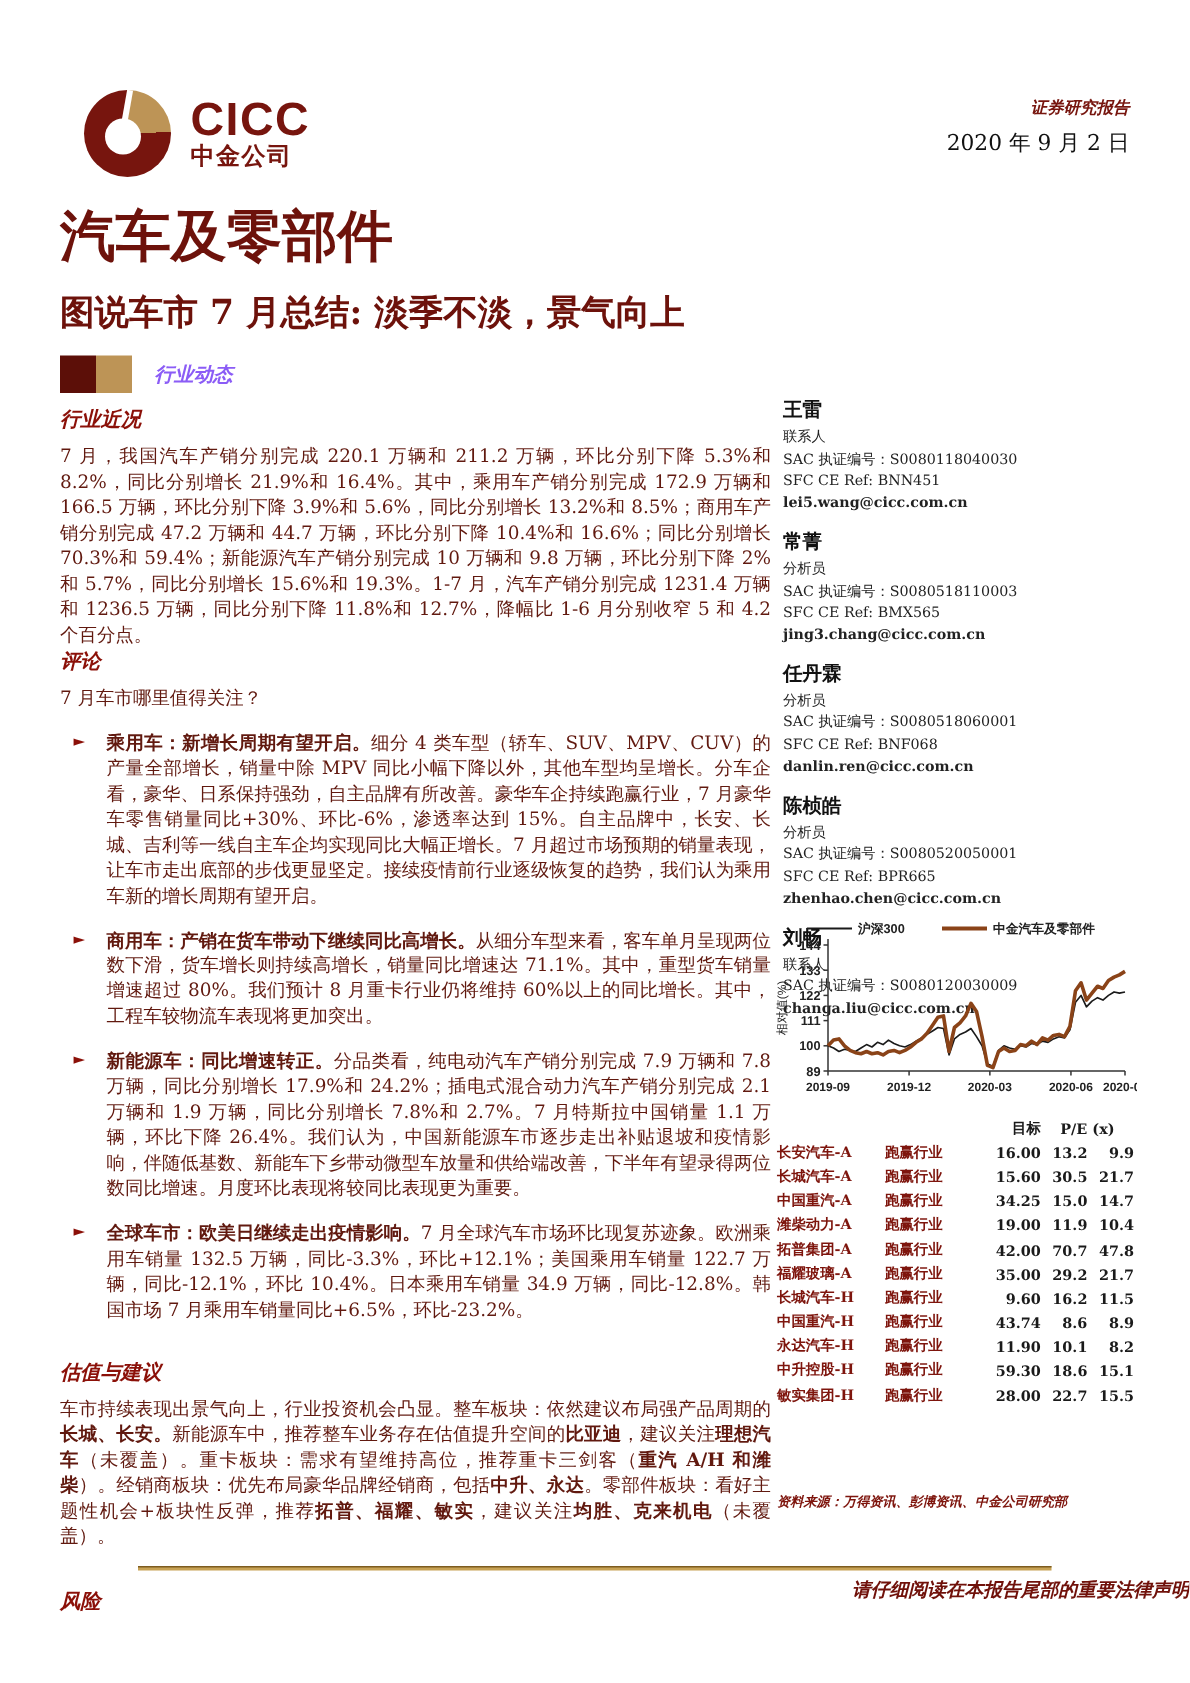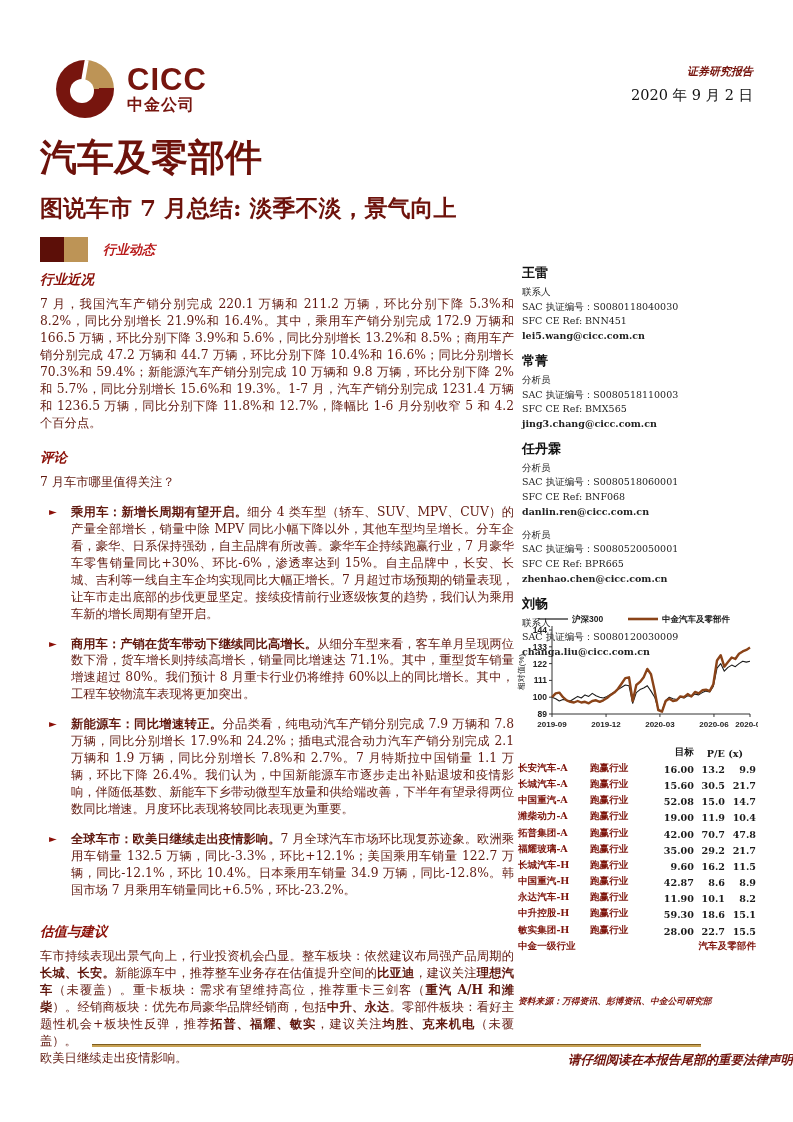--- a/index.html
+++ b/index.html
@@ -21,27 +21,27 @@
   .hdr-right{position:absolute;top:64px;right:40px;text-align:right;}
   .report-type{color:#77150e;font-size:11px;font-weight:bold;font-style:italic;}
   .report-date{color:#111;font-size:14.5px;margin-top:7px;}
 
   
   .title{position:absolute;left:40px;top:133px;font-size:37px;font-weight:bold;color:#6d120b;}
   .subtitle{position:absolute;left:40px;top:193px;font-size:23px;font-weight:bold;color:#6d120b;}
   .badge{position:absolute;left:40px;top:237px;display:flex;align-items:center;}
   .sq1{width:24px;height:25px;background:#5c0f08;}
   .sq2{width:24px;height:25px;background:#bd9456;}
-  .badge-label{margin-left:15px;color:#b91c1c;font-size:13px;font-weight:bold;font-style:italic;}
+  .badge-label{margin-left:15px;color:#8b5cf6;font-size:13px;font-weight:bold;font-style:italic;}
 
   
   .left-col{position:absolute;left:40px;top:271px;width:474px;color:#61190f;}
   .sec-heading{color:#8b1008;font-weight:bold;font-style:italic;font-size:13.5px;margin:0 0 7px 0;}
   .body-text{font-size:12.3px;line-height:1.38;text-align:justify;margin:0;}
-  .mt17{margin-top:17px;} .mt24{margin-top:24px;} .mt26{margin-top:26px;}
+  .mt17{} .mt24{margin-top:24px;} .mt26{margin-top:26px;}
   .bullet{display:flex;margin-top:13px;}
   .bullet-marker{flex:none;width:22px;margin-left:9px;color:#8b1008;font-size:10px;padding-top:2px;}
   .bullet-text{flex:1;font-size:12.3px;line-height:1.38;text-align:justify;}
   .lead{font-weight:bold;}
 
   
   .right-col{position:absolute;left:522px;top:264px;width:233px;}
   .analyst{margin-bottom:8px;}
   .analyst-name{font-weight:bold;font-size:13px;color:#111;margin-bottom:3px;}
   .analyst-line{font-size:9.5px;color:#222;line-height:1.55;}
@@ -122,20 +122,21 @@
         </div>
         <div class="bullet">
           <span class="bullet-marker">►</span>
           <span class="bullet-text"><span class="lead">全球车市：欧美日继续走出疫情影响。</span>7 月全球汽车市场环比现复苏迹象。欧洲乘用车销量 132.5 万辆，同比-3.3%，环比+12.1%；美国乘用车销量 122.7 万辆，同比-12.1%，环比 10.4%。日本乘用车销量 34.9 万辆，同比-12.8%。韩国市场 7 月乘用车销量同比+6.5%，环比-23.2%。</span>
         </div>
       </div>
 
     <div class="sec-heading mt24">估值与建议</div>
     <p class="body-text" id="valuation-text"><span>车市持续表现出景气向上，行业投资机会凸显。整车板块：依然建议布局强产品周期的</span><span class="lead">长城、长安。</span><span>新能源车中，推荐整车业务存在估值提升空间的</span><span class="lead">比亚迪</span><span>，建议关注</span><span class="lead">理想汽车</span><span>（未覆盖）。重卡板块：需求有望维持高位，推荐重卡三剑客（</span><span class="lead">重汽 A/H 和潍柴</span><span>）。经销商板块：优先布局豪华品牌经销商，包括</span><span class="lead">中升、永达</span><span>。零部件板块：看好主题性机会+板块性反弹，推荐</span><span class="lead">拓普、福耀、敏实</span><span>，建议关注</span><span class="lead">均胜、克来机电</span><span>（未覆盖）。</span></p>
 
+    <div class="sec-heading mt26">风险</div>
     <p class="body-text">欧美日继续走出疫情影响。</p>
   </div>
 
   <div class="right-col" id="analysts">
       <div class="analyst">
         <div class="analyst-name">王雷</div>
         <div class="analyst-line">联系人</div>
         <div class="analyst-line">SAC 执证编号：S0080118040030</div>
         <div class="analyst-line">SFC CE Ref: BNN451</div>
         <div class="analyst-line analyst-email">lei5.wang@cicc.com.cn</div>
@@ -148,20 +149,21 @@
         <div class="analyst-line analyst-email">jing3.chang@cicc.com.cn</div>
       </div>
       <div class="analyst">
         <div class="analyst-name">任丹霖</div>
         <div class="analyst-line">分析员</div>
         <div class="analyst-line">SAC 执证编号：S0080518060001</div>
         <div class="analyst-line">SFC CE Ref: BNF068</div>
         <div class="analyst-line analyst-email">danlin.ren@cicc.com.cn</div>
       </div>
       <div class="analyst">
+        <div class="analyst-name">陈桢皓</div>
         <div class="analyst-line">分析员</div>
         <div class="analyst-line">SAC 执证编号：S0080520050001</div>
         <div class="analyst-line">SFC CE Ref: BPR665</div>
         <div class="analyst-line analyst-email">zhenhao.chen@cicc.com.cn</div>
       </div>
       <div class="analyst">
         <div class="analyst-name">刘畅</div>
         <div class="analyst-line">联系人</div>
         <div class="analyst-line">SAC 执证编号：S0080120030009</div>
         <div class="analyst-line analyst-email">changa.liu@cicc.com.cn</div>
@@ -225,21 +227,21 @@
           <tr>
             <td class="tname">长城汽车-A</td>
             <td class="trating">跑赢行业</td>
             <td class="tnum">15.60</td>
             <td class="tnum">30.5</td>
             <td class="tnum">21.7</td>
           </tr>
           <tr>
             <td class="tname">中国重汽-A</td>
             <td class="trating">跑赢行业</td>
-            <td class="tnum">52.08</td>
+            <td class="tnum">34.25</td>
             <td class="tnum">15.0</td>
             <td class="tnum">14.7</td>
           </tr>
           <tr>
             <td class="tname">潍柴动力-A</td>
             <td class="trating">跑赢行业</td>
             <td class="tnum">19.00</td>
             <td class="tnum">11.9</td>
             <td class="tnum">10.4</td>
           </tr>
@@ -260,21 +262,21 @@
           <tr>
             <td class="tname">长城汽车-H</td>
             <td class="trating">跑赢行业</td>
             <td class="tnum">9.60</td>
             <td class="tnum">16.2</td>
             <td class="tnum">11.5</td>
           </tr>
           <tr>
             <td class="tname">中国重汽-H</td>
             <td class="trating">跑赢行业</td>
-            <td class="tnum">42.87</td>
+            <td class="tnum">43.74</td>
             <td class="tnum">8.6</td>
             <td class="tnum">8.9</td>
           </tr>
           <tr>
             <td class="tname">永达汽车-H</td>
             <td class="trating">跑赢行业</td>
             <td class="tnum">11.90</td>
             <td class="tnum">10.1</td>
             <td class="tnum">8.2</td>
           </tr>
@@ -285,24 +287,20 @@
             <td class="tnum">18.6</td>
             <td class="tnum">15.1</td>
           </tr>
           <tr>
             <td class="tname">敏实集团-H</td>
             <td class="trating">跑赢行业</td>
             <td class="tnum">28.00</td>
             <td class="tnum">22.7</td>
             <td class="tnum">15.5</td>
           </tr>
-          <tr>
-            <td class="tname">中金一级行业</td>
-            <td colspan="4" class="tfoot-val">汽车及零部件</td>
-          </tr>
         </tbody>
     </table>
   </div>
   <div class="source">资料来源：万得资讯、彭博资讯、中金公司研究部</div>
 
   <div class="footer-rule"></div>
   <div class="footer-text">请仔细阅读在本报告尾部的重要法律声明</div>
 
 </div>
 

